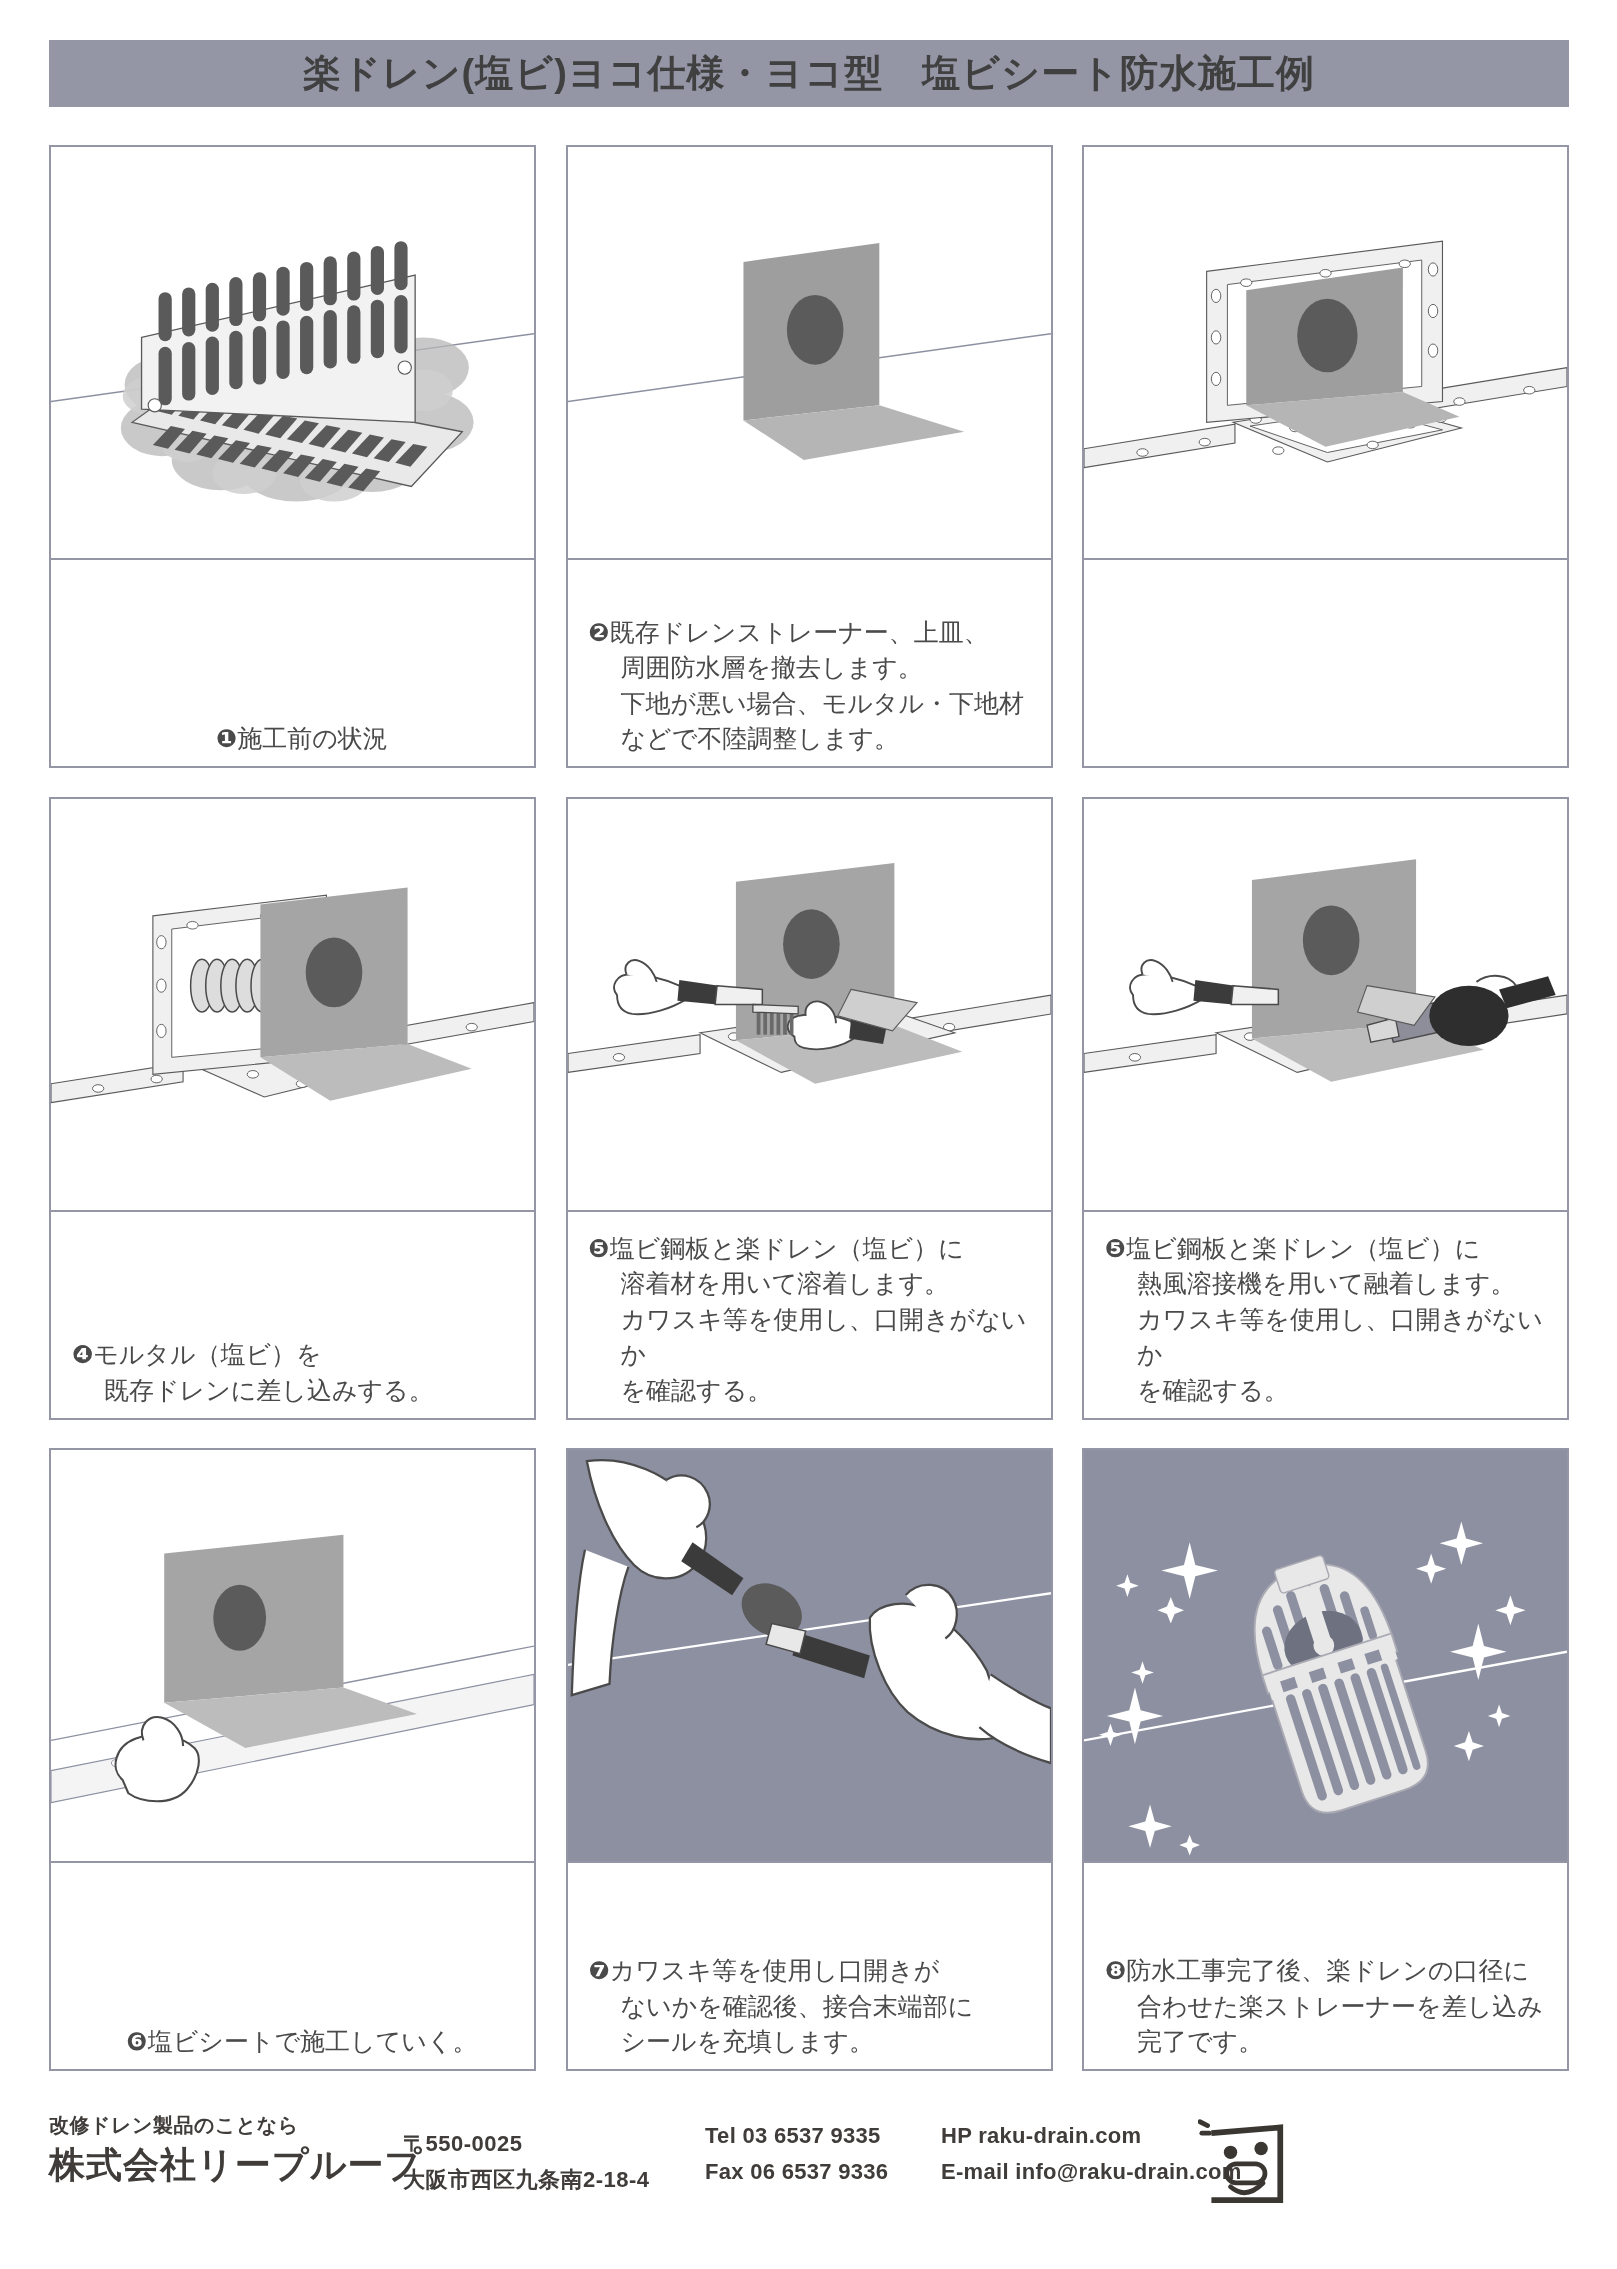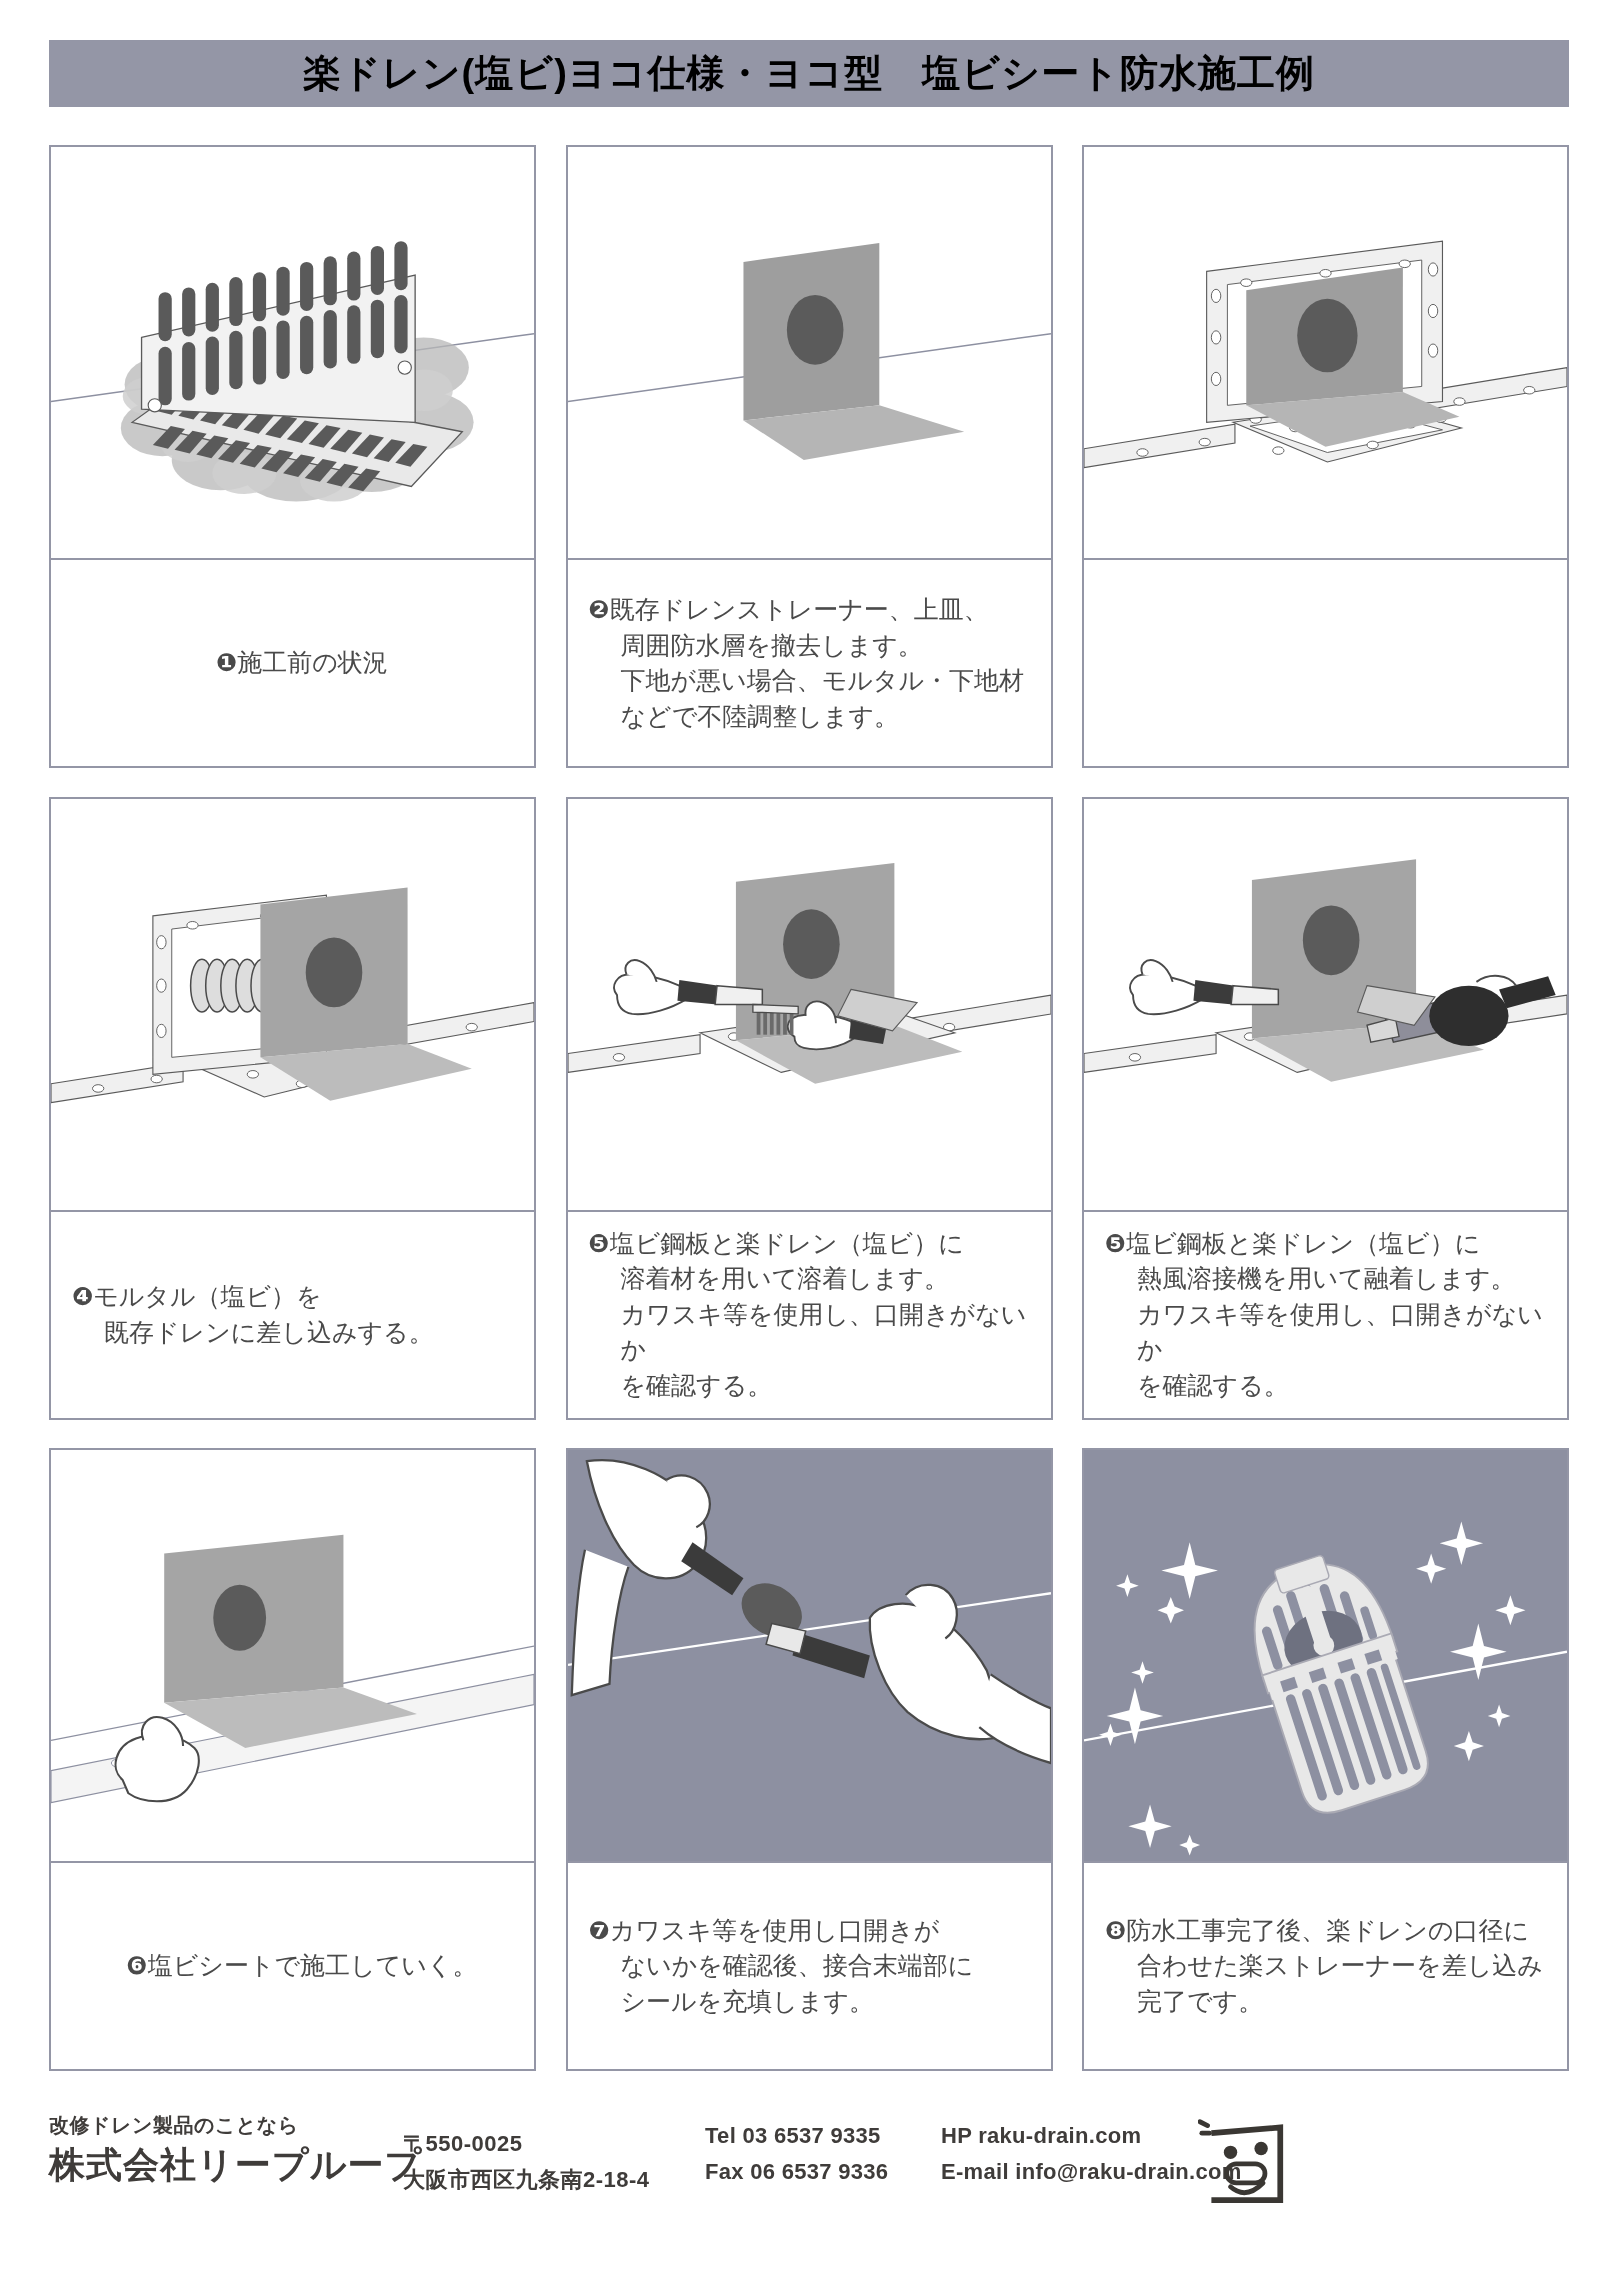--- a/index.html
+++ b/index.html
@@ -12,21 +12,21 @@
   }
   .page{position:relative;width:1618px;height:2269px;box-sizing:border-box;padding:0;}
 
   
   .titlebar{
     position:absolute;left:49px;top:40px;width:1520px;height:67px;
     background:#9496a6;
     display:flex;align-items:center;justify-content:center;
   }
   .titlebar .t{
-    color:#000000;font-weight:bold;font-size:38px;letter-spacing:1px;
+    color:#404040;font-weight:bold;font-size:38px;letter-spacing:1px;
     white-space:nowrap;
   }
 
   
   .grid{
     position:absolute;left:49px;top:145px;width:1520px;height:1926px;
     display:grid;
     grid-template-columns:487px 487px 487px;
     grid-template-rows:623px 623px 623px;
     column-gap:29.5px;row-gap:28.5px;
@@ -41,21 +41,21 @@
   .art{
     position:relative;
     height:411px;
     border-bottom:2.9px solid #9496a6;
     overflow:hidden;
     background:#ffffff;
   }
   .art.shaded{background:#8d90a1;}
   .cap{
     flex:1;
-    display:flex;align-items:center;
+    display:flex;align-items:flex-end;
     padding:9.5px 17px 9.5px 21px;
     box-sizing:border-box;
   }
   .cap.center{justify-content:center;padding-left:36px;}
   .cap p{
     margin:0;
     font-size:25px;
     line-height:1.42;
     color:#4a4a4a;
     font-weight:500;

